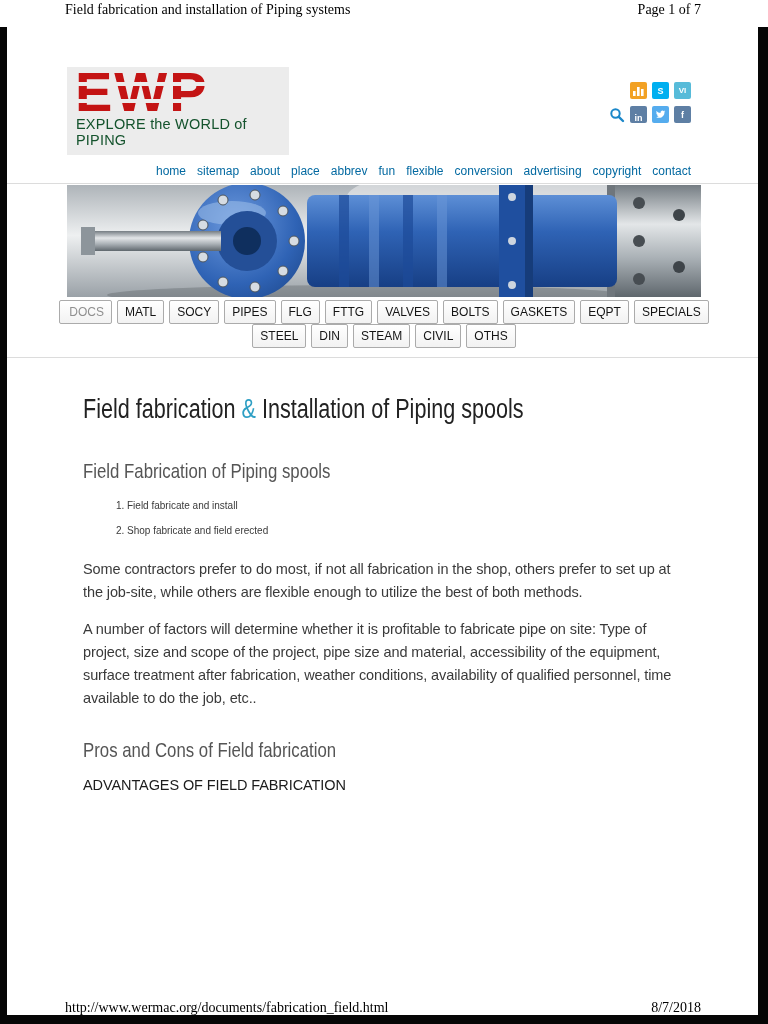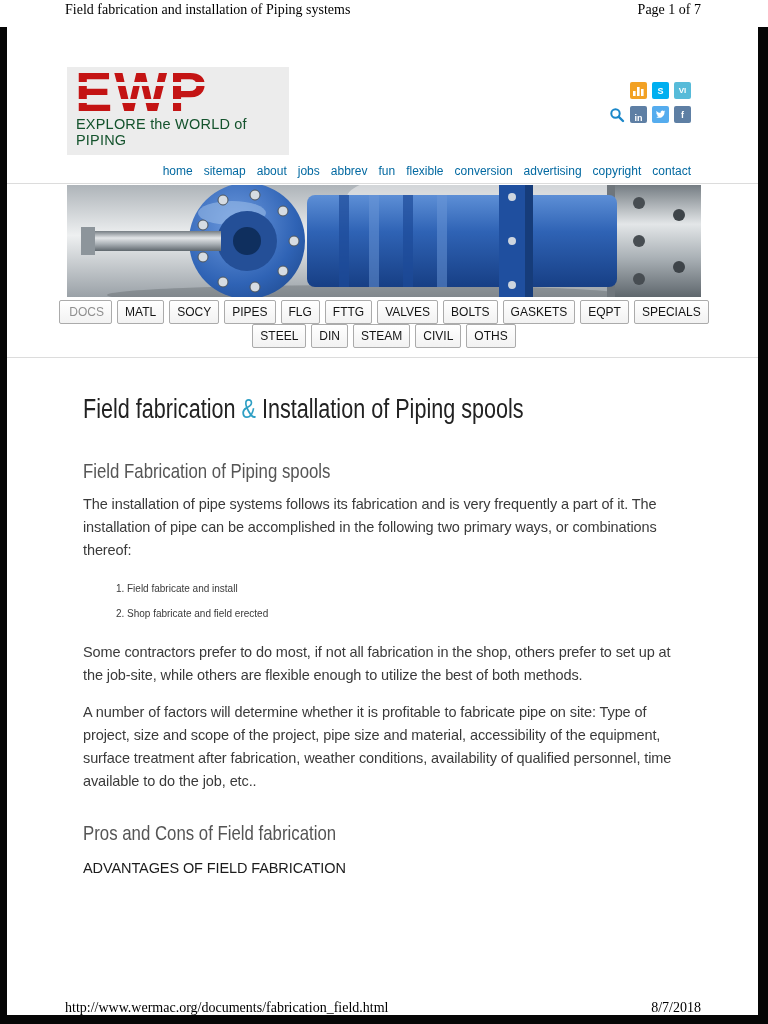--- a/index.html
+++ b/index.html
@@ -134,21 +134,21 @@
     <div class="sicon sicon-facebook">
       <span>f</span>
     </div>
   </div>
 </div>
 
 <nav class="nav">
   <span>home</span>
   <span>sitemap</span>
   <span>about</span>
-  <span>jobs</span>
+  <span>place</span>
   <span>abbrev</span>
   <span>fun</span>
   <span>flexible</span>
   <span>conversion</span>
   <span>advertising</span>
   <span>copyright</span>
   <span>contact</span>
 </nav>
 
 <div class="hairline hl-nav"></div>
@@ -242,21 +242,20 @@
   <span class="menu-btn">OTHS</span>
 </div>
 
 <div class="hairline hl-menu"></div>
 
 <div class="article">
   <h1><span>Field fabrication </span><span class="amp">&amp;</span><span> Installation of Piping spools</span></h1>
 
   <h2>Field Fabrication of Piping spools</h2>
 
-  <p>The installation of pipe systems follows its fabrication and is very frequently a part of it. The installation of pipe can be accomplished in the following two primary ways, or combinations thereof:</p>
 
   <ol>
     <li>Field fabricate and install</li>
     <li>Shop fabricate and field erected</li>
   </ol>
 
   <p>Some contractors prefer to do most, if not all fabrication in the shop, others prefer to set up at the job-site, while others are flexible enough to utilize the best of both methods.</p>
   <p>A number of factors will determine whether it is profitable to fabricate pipe on site: Type of project, size and scope of the project, pipe size and material, accessibility of the equipment, surface treatment after fabrication, weather conditions, availability of qualified personnel, time available to do the job, etc..</p>
 
   <h2 class="second">Pros and Cons of Field fabrication</h2>

